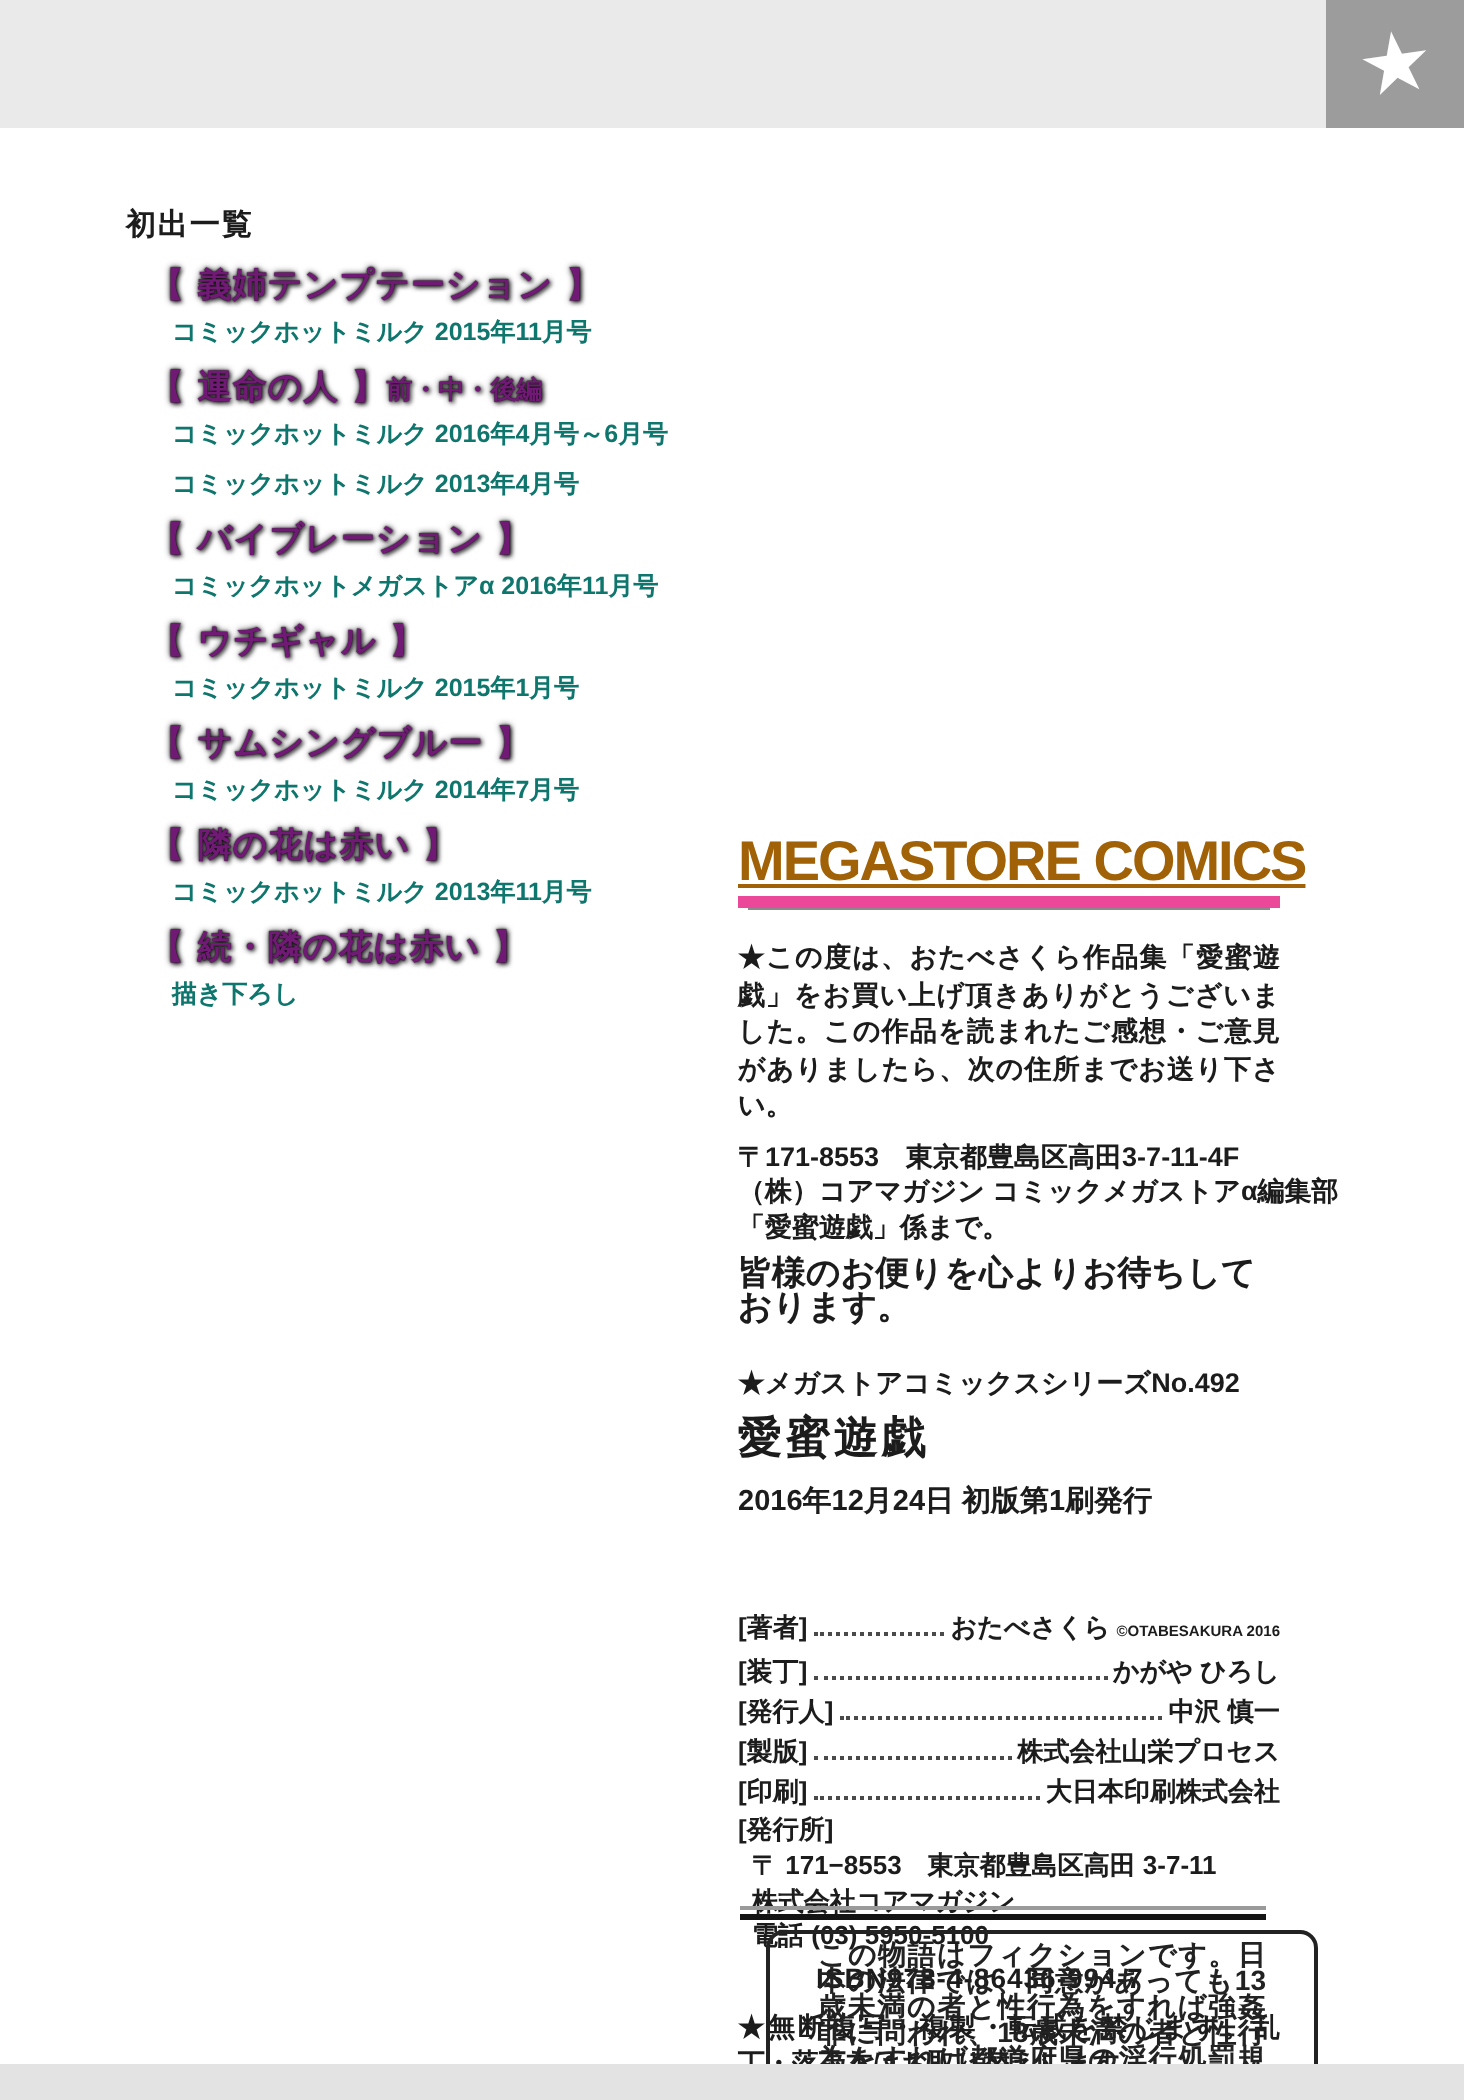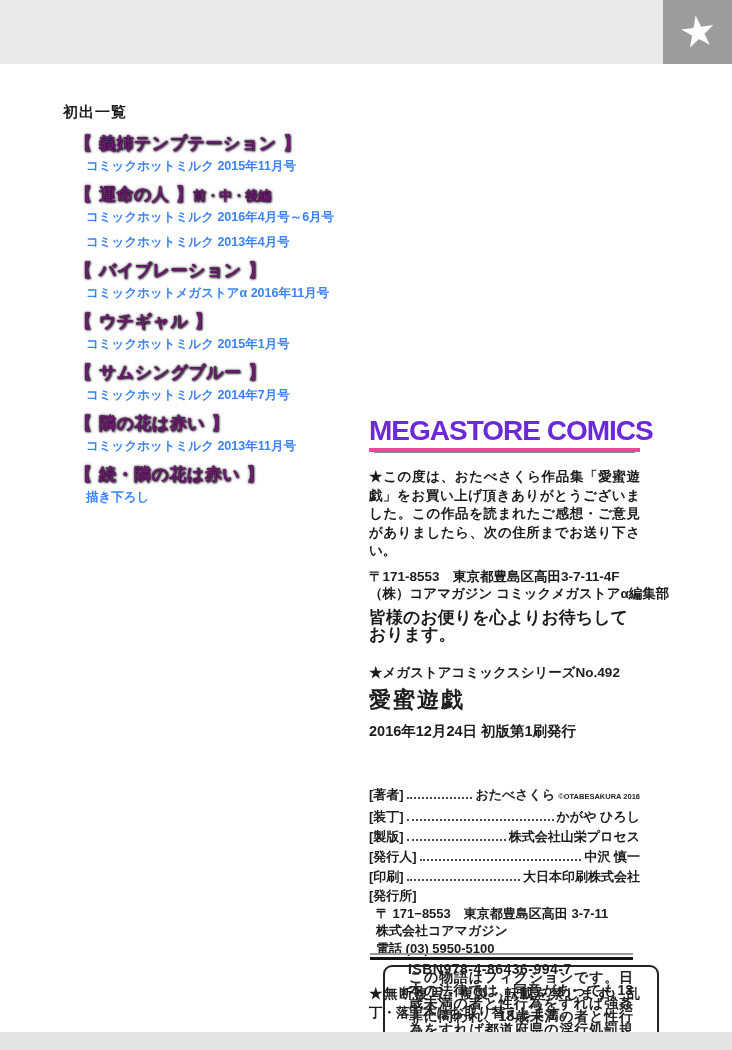--- a/index.html
+++ b/index.html
@@ -46,34 +46,35 @@
     color:#701a75;
     letter-spacing:0.5px;
     text-shadow:0 0 1px #000,0 0 3px rgba(0,0,0,.85),1px 1px 2px rgba(0,0,0,.7);
     white-space:nowrap;
   }
   .pub-title .suffix{
     font-size:13px;letter-spacing:0;
   }
   .pub-source{
     font-size:12.5px;font-weight:bold;line-height:16px;
-    margin:2px 0 0 11px;color:#3b82f6;white-space:nowrap;
+    margin:2px 0 0 11px;color:#0f766e;white-space:nowrap;
   }
 
   
   .colophon{
     position:absolute;left:369px;top:416px;width:271px;
   }
   .logo{
     font-size:28px;font-weight:bold;letter-spacing:-1px;
-    color:#6d28d9;line-height:30px;
+    color:#a16207;line-height:30px;
     padding-bottom:2px;
-    border-bottom:4px solid #ec4899;
+    border-bottom:6px solid #ec4899;
     box-shadow:0 6px 0 -5px #8a8a8a;
     white-space:nowrap;
+    text-decoration:underline;
   }
   .thanks{
     margin-top:16px;
     font-size:13.5px;font-weight:600;line-height:18.5px;
     text-align:justify;
   }
   .address{margin-top:7px;font-size:13.5px;font-weight:600;line-height:17.5px;}
   .address div{white-space:nowrap;}
   .waiting{margin-top:6px;font-size:17px;font-weight:700;line-height:17px;}
   .series{margin-top:21px;font-size:13.5px;font-weight:600;white-space:nowrap;}
@@ -156,20 +157,21 @@
   </div>
 
   <div class="colophon">
     <div class="logo">MEGASTORE COMICS</div>
 
     <div class="thanks">★この度は、おたべさくら作品集「愛蜜遊戯」をお買い上げ頂きありがとうございました。この作品を読まれたご感想・ご意見がありましたら、次の住所までお送り下さい。</div>
 
     <div class="address">
       <div>〒171-8553　東京都豊島区高田3-7-11-4F</div>
       <div>（株）コアマガジン コミックメガストアα編集部</div>
+      <div>「愛蜜遊戯」係まで。</div>
     </div>
 
     <div class="waiting">皆様のお便りを心よりお待ちしております。</div>
 
     <div class="series">★メガストアコミックスシリーズNo.492</div>
     <div class="book-title">愛蜜遊戯</div>
     <div class="print-date">2016年12月24日 初版第1刷発行</div>
 
     <div class="credits">
       <div class="credit-row">
@@ -177,28 +179,28 @@
         <span class="credit-dots"></span>
         <span>おたべさくら</span>
         <span class="credit-note">©OTABESAKURA 2016</span>
       </div>
       <div class="credit-row">
         <span>[装丁]</span>
         <span class="credit-dots"></span>
         <span>かがや ひろし</span>
       </div>
       <div class="credit-row">
+        <span>[発行人]</span>
+        <span class="credit-dots"></span>
+        <span>中沢 慎一</span>
+      </div>
+      <div class="credit-row">
         <span>[製版]</span>
         <span class="credit-dots"></span>
         <span>株式会社山栄プロセス</span>
-      </div>
-      <div class="credit-row">
-        <span>[発行人]</span>
-        <span class="credit-dots"></span>
-        <span>中沢 慎一</span>
       </div>
       <div class="credit-row">
         <span>[印刷]</span>
         <span class="credit-dots"></span>
         <span>大日本印刷株式会社</span>
       </div>
 
       <div class="publisher-label">[発行所]</div>
       <div class="publisher-lines">
         <div>〒 171−8553　東京都豊島区高田 3-7-11</div>

